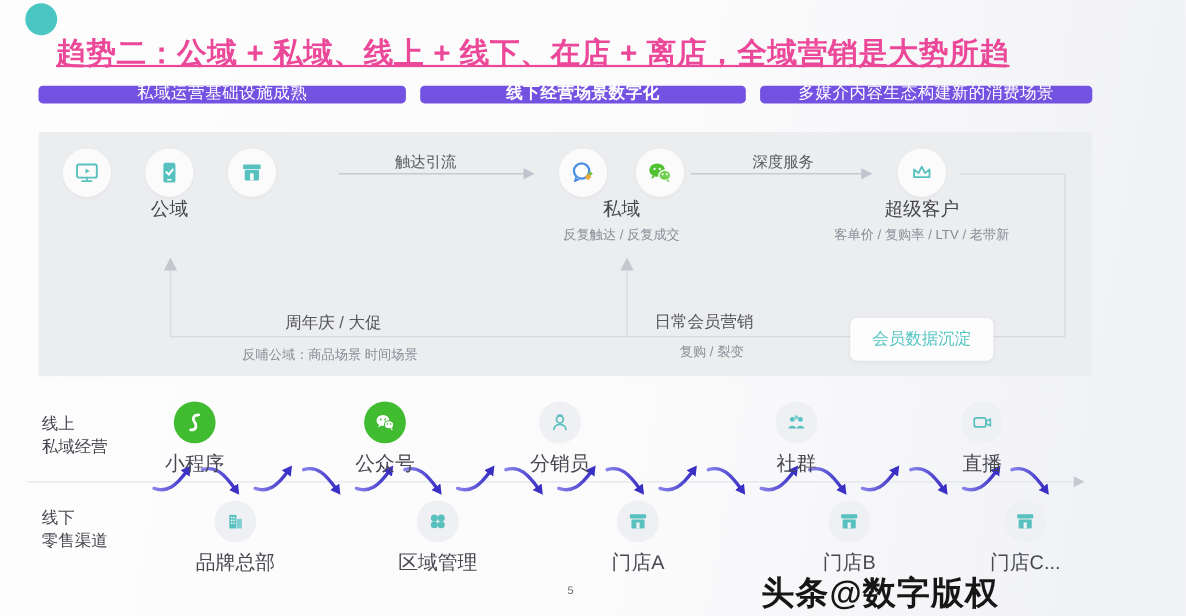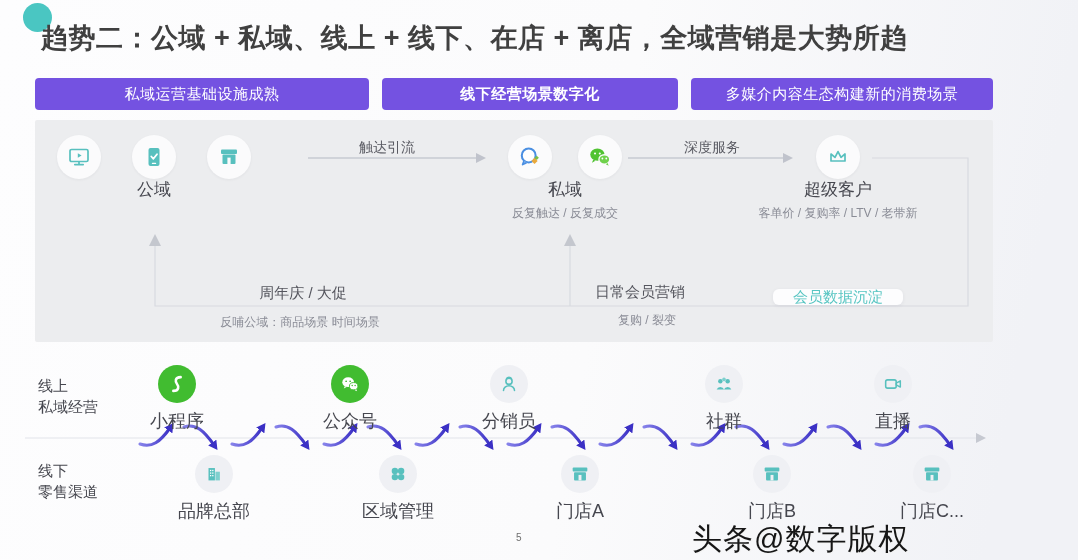--- a/index.html
+++ b/index.html
@@ -6,51 +6,51 @@
   body{
     width:1078px;height:560px;position:relative;overflow:hidden;
     font-family:"Liberation Sans","DejaVu Sans",sans-serif;
     background:linear-gradient(100deg,#fdfdfe 0%,#fbfbfc 55%,#f1f2f6 92%);
   }
   .abs{position:absolute;}
   .cx{transform:translateX(-50%);white-space:nowrap;}
 
   
   .teal-dot{left:23px;top:3px;width:29px;height:29px;border-radius:50%;background:#4AC6C2;z-index:0;}
-  .title{left:35px;top:14px;font-size:27px;font-weight:700;color:#404040;letter-spacing:.5px;z-index:1;margin:6px;white-space:nowrap;}
-
-  .banner{top:78px;height:32px;background:#7452E1;border-radius:4px;color:#fff;font-size:15px;
-          display:flex;align-items:center;justify-content:center;letter-spacing:.5px;}
+  .title{left:35px;top:14px;font-size:27px;font-weight:700;color:#ec4899;letter-spacing:.5px;z-index:1;margin:16px;white-space:nowrap;text-decoration:underline;}
+
+  .banner{top:78px;height:16px;background:#7452E1;border-radius:4px;color:#fff;font-size:15px;
+          display:flex;align-items:flex-end;justify-content:center;letter-spacing:.5px;}
   .banner1{left:35px;width:334px;}
   .banner2{left:382px;width:296px;font-weight:bold;}
   .banner3{left:691px;width:302px;}
 
   
   .panel{left:35px;top:120px;width:958px;height:222px;background:#ECEDEF;border-radius:2px;}
   .icircle{position:absolute;width:44px;height:44px;border-radius:50%;background:#FBFBFC;
            box-shadow:0 1px 3px rgba(40,40,60,.05);display:flex;align-items:center;justify-content:center;}
   .stage-name{position:absolute;font-size:17px;font-weight:500;color:#46474F;}
   .stage-sub{position:absolute;font-size:12px;color:#8A8C96;}
   .flow-label{position:absolute;font-size:14px;color:#595A62;}
   .loop-label{position:absolute;font-size:15px;color:#55565E;}
   .loop-sub{position:absolute;font-size:12px;color:#8A8C96;}
-  .badge{position:absolute;left:803px;top:169px;width:130px;height:16px;background:#FDFDFE;border-radius:6px;
+  .badge{position:absolute;left:803px;top:169px;width:130px;height:39px;background:#FDFDFE;border-radius:6px;
          box-shadow:0 1px 4px rgba(40,40,60,.06);display:flex;align-items:center;justify-content:center;
          font-size:15px;color:#57C5C2;transform:translateX(-50%);}
 
   
   .row-label{font-size:15px;color:#46474F;line-height:21px;}
   .node{position:absolute;width:120px;margin-left:-60px;text-align:center;}
   .node .circ{width:38px;height:38px;border-radius:50%;margin:0 auto;display:flex;align-items:center;justify-content:center;}
   .circ.green{background:#41BC30;}
   .circ.gray{background:#EFF0F4;}
   .node .nlabel{font-size:18px;color:#46474F;margin-top:6px;}
 
   .page-number{left:516px;top:532px;font-size:10px;color:#6d6d6d;}
-  .watermark{left:692px;top:519px;font-size:30px;font-weight:400;color:#161616;letter-spacing:1px;
+  .watermark{left:692px;top:519px;font-size:30px;font-weight:700;color:#161616;letter-spacing:1px;
              text-shadow:1px 1px 0 #f3f3f3;text-align:center;}
   svg{display:block;}
 </style>
 </head>
 <body>
 
 <div class="abs teal-dot"></div>
 <h1 class="abs title">趋势二：公域 + 私域、线上 + 线下、在店 + 离店，全域营销是大势所趋</h1>
 
 <div class="abs banner banner1">

